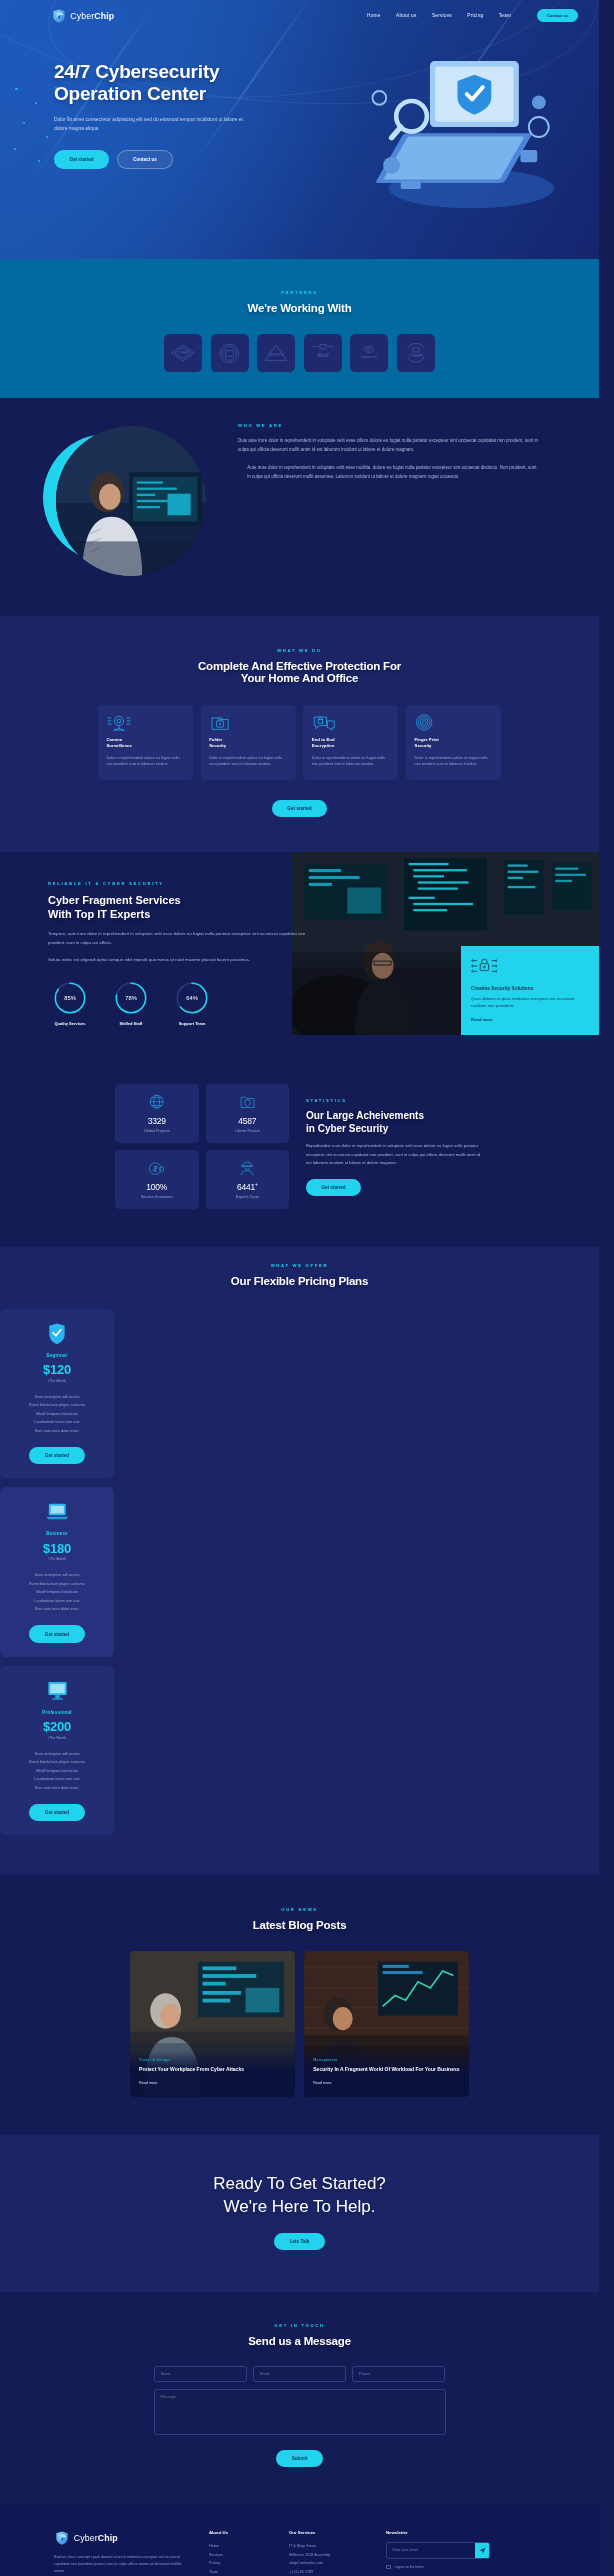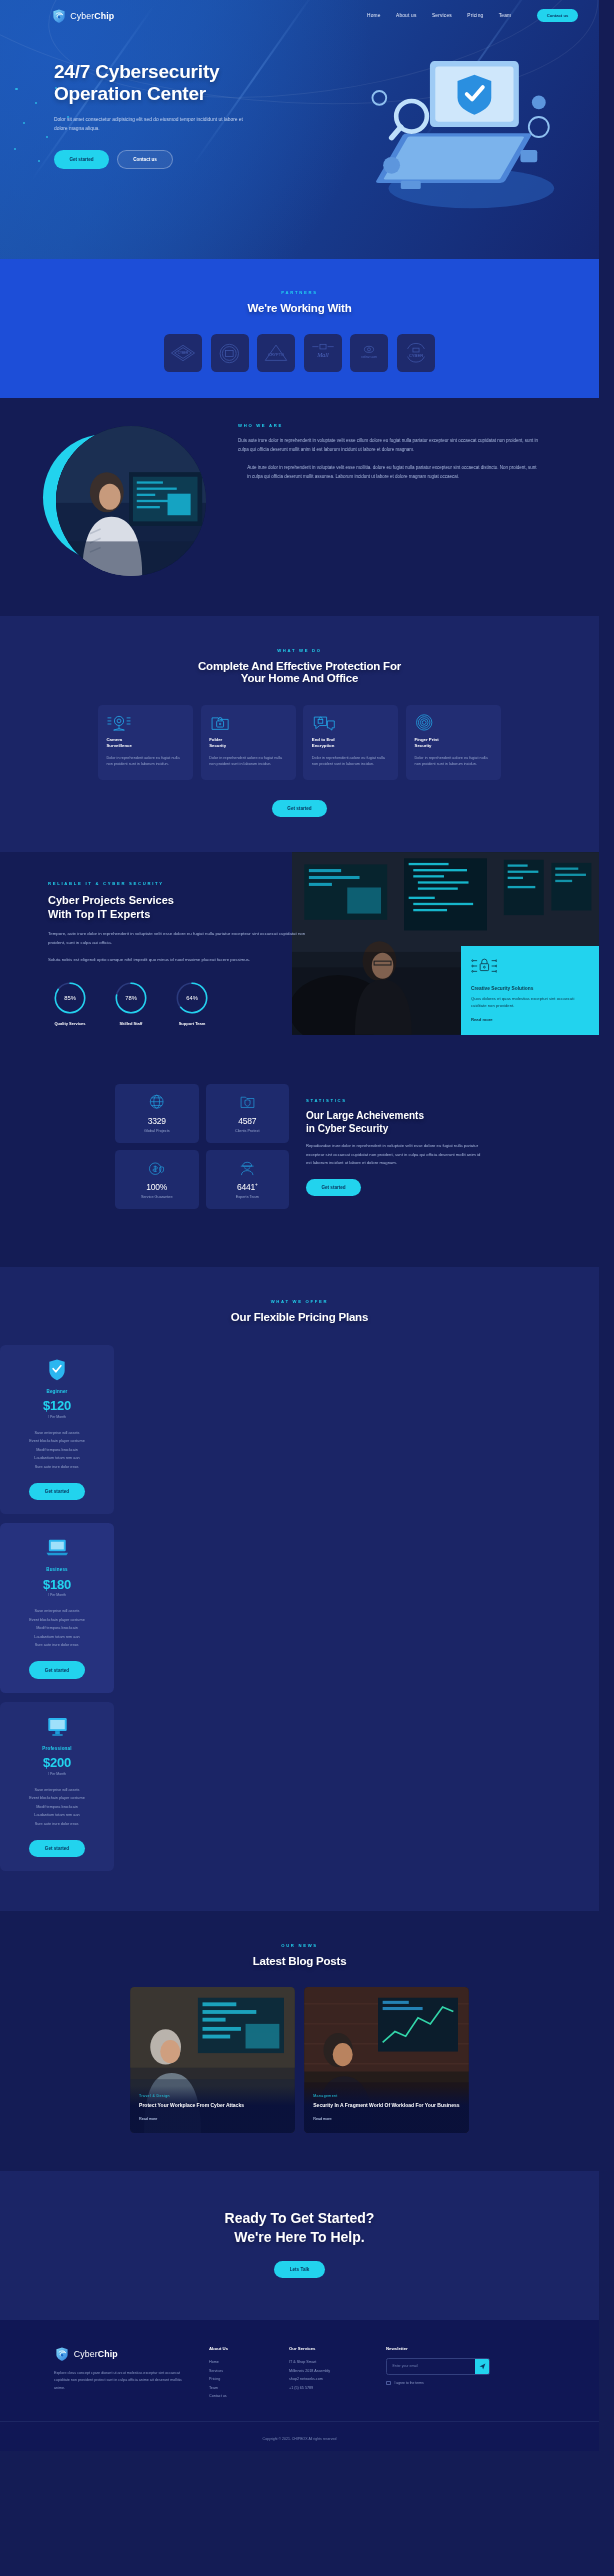--- a/index.html
+++ b/index.html
@@ -44,21 +44,21 @@
   .hero-left{width:254px;padding-left:31px;}
   .hero h1{font-size:19px;line-height:1.18;font-weight:bold;letter-spacing:-0.2px;text-shadow:0 1.5px 4.6px rgba(0,0,0,.28);}
   .hero p{margin-top:9.2px;font-size:4.9px;line-height:1.85;color:#c6d6f2;max-width:192px;}
   .hero-btns{margin-top:17px;display:flex;gap:7.7px;}
   .btn-primary{background:#22d3ee;color:#093a63;border:none;border-radius:15.4px;font-size:4.6px;font-weight:bold;padding:6.1px 15.4px;cursor:pointer;}
   .btn-ghost{background:rgba(255,255,255,.07);color:#fff;border:0.8px solid rgba(255,255,255,.3);border-radius:15.4px;font-size:4.6px;font-weight:bold;padding:6.1px 15.4px;cursor:pointer;}
 
   .hero-art{position:absolute;right:20px;top:35px;width:223px;height:184px;}
 
   
-  .partners{background:#1d4ed8;padding:31px 0 26px 0;position:relative;}
+  .partners{background:#0369a1;padding:31px 0 26px 0;position:relative;}
   .eyebrow{color:#22d3ee;font-size:4.2px;letter-spacing:1.7px;font-weight:bold;text-align:center;text-transform:uppercase;}
   .sec-title{text-align:center;font-size:11.5px;font-weight:bold;margin-top:7px;letter-spacing:-0.2px;text-shadow:0 1.5px 3.8px rgba(0,0,0,.3);}
   .logos{display:flex;gap:8.5px;justify-content:center;margin-top:20px;}
   .logo-card{width:38px;height:38px;background:#1e2a6d;border-radius:5.4px;display:flex;align-items:center;justify-content:center;}
 
   
   .whoweare{background:#141c55;padding:21.5px 0 40px 0;display:flex;position:relative;}
   .ww-img-wrap{position:relative;width:238px;padding-left:48px;}
   .ww-circle{width:150px;height:150px;border-radius:50%;overflow:hidden;position:relative;background:#0c1744;}
   .ww-accent{position:absolute;left:43px;top:14px;width:127px;height:127px;border-radius:50%;background:#22d3ee;z-index:0;}
@@ -102,21 +102,21 @@
   .stat-card .sic{height:15.4px;margin-bottom:6.1px;}
   .stat-card .num{font-size:8.5px;color:#fff;letter-spacing:-0.2px;}
   .stat-card .num sup{font-size:4.6px;}
   .stat-card .cap{font-size:3.8px;color:#93a2cc;margin-top:3.1px;}
   .stat-text{width:178px;padding-top:14px;}
   .stat-text .eyebrow{text-align:left;}
   .stat-text h2{font-size:10px;font-weight:bold;line-height:1.3;margin-top:6.1px;text-shadow:0 1.5px 3.8px rgba(0,0,0,.3);}
   .stat-text p{font-size:4.2px;line-height:1.95;color:#a9b8dd;margin-top:7.7px;}
 
   
-  .pricing{background:#1b2566;padding:32px 0 40px 0;position:relative;overflow:hidden;margin-top:20px;}
+  .pricing{background:#1b2566;padding:16px 0 40px 0;position:relative;overflow:hidden;}
   .price-cards{display:flex;gap:9.2px;justify-content:center;margin-top:21.5px;flex-direction:column;}
   .price-card{width:114px;background:#222d73;border-radius:5.4px;padding:13px 10.8px 14px 10.8px;text-align:center;}
   .price-card.mid{background:#26327e;}
   .price-card .pic{height:23px;margin-bottom:7.7px;}
   .price-card .plan{font-size:4.5px;font-weight:bold;color:#22d3ee;letter-spacing:0.2px;}
   .price-card .amt{font-size:13px;font-weight:bold;color:#22d3ee;margin-top:4.6px;letter-spacing:-0.2px;}
   .price-card .per{font-size:3.5px;color:#8fa0cc;margin-top:1.5px;}
   .price-card ul{list-style:none;margin-top:10px;}
   .price-card li{font-size:3.8px;color:#93a2cc;line-height:2.25;}
   .price-card .pbtn{margin-top:10.8px;}
@@ -125,21 +125,21 @@
   .blog{background:#141c55;padding:32px 0 38px 0;}
   .blog-cards{display:flex;gap:9.2px;justify-content:center;margin-top:20px;}
   .blog-card{width:165px;height:146px;border-radius:4.6px;overflow:hidden;position:relative;}
   .blog-card .overlay{position:absolute;left:0;right:0;bottom:0;padding:8.5px 9.2px 10px 9.2px;background:linear-gradient(transparent,rgba(8,16,60,.92) 42%);}
   .blog-card .cat{font-size:3.5px;color:#22d3ee;letter-spacing:0.4px;}
   .blog-card h4{font-size:5px;font-weight:bold;line-height:1.45;margin-top:3.8px;}
   .blog-card a{display:inline-block;margin-top:5.4px;font-size:3.7px;color:#cfe0ff;text-decoration:none;}
 
   
   .cta{background:#1b2566;padding:38px 0 42px 0;text-align:center;position:relative;overflow:hidden;}
-  .cta h2{font-size:14px;font-weight:bold;line-height:1.35;text-shadow:0 1.5px 3.8px rgba(0,0,0,.3);}
+  .cta h2{font-size:17px;font-weight:normal;line-height:1.35;text-shadow:0 1.5px 3.8px rgba(0,0,0,.3);}
 
   
   .contact{background:#141c55;padding:31px 0 37px 0;position:relative;overflow:hidden;}
   .form{width:292px;margin:18.4px auto 0 auto;}
   .frow{display:flex;gap:6.1px;}
   .fin{flex:1;background:transparent;border:0.8px solid #33407f;border-radius:2.3px;padding:5.4px 6.1px;color:#dfe8ff;font-size:3.8px;font-family:inherit;outline:none;}
   .fin::placeholder{color:#6d7db0;}
   .fta{width:100%;height:46px;margin-top:6.1px;background:transparent;border:0.8px solid #33407f;border-radius:2.3px;padding:5.4px 6.1px;color:#dfe8ff;font-size:3.8px;font-family:inherit;outline:none;resize:none;}
   .fsub{display:flex;justify-content:center;margin-top:12.3px;}
 
@@ -455,21 +455,21 @@
       <ellipse cx="118" cy="148" rx="14" ry="17" fill="#c08f70"></ellipse>
       <rect x="107" y="142" width="22" height="5" fill="none" stroke="#2b2b2b" stroke-width="1.4"></rect>
       <path d="M82 238 C82 186 96 166 118 166 C142 166 156 190 156 238 Z" fill="#191b22"></path>
       <rect x="0" y="130" width="400" height="108" fill="#0a0c12" opacity=".35"></rect>
     </svg>
   </div>
 
   <div class="rel-left">
     <div class="eyebrow left">RELIABLE IT &amp; CYBER SECURITY</div>
     <h2>
-      <span>Cyber Projects Services</span><br><span>With Top IT Experts</span>
+      <span>Cyber Fragment Services</span><br><span>With Top IT Experts</span>
     </h2>
     <p>Tempore, aute irure dolor in reprehenderit in voluptate velit esse dolore eu fugiat nulla pariatur excepteur sint occaecat cupidatat non proident, sunt in culpa aui officia.</p>
     <p>Soluta nobis est eligendi optio cumque nihil impedit quo minus id ruod maxime placeat facere possimus.</p>
     <div class="rings">
       <div class="ring-item">
         <div class="ring">
           <svg viewBox="0 0 44 44" width="34" height="34">
             <circle cx="22" cy="22" r="19" fill="none" stroke="#2b3a7d" stroke-width="2"></circle>
             <circle cx="22" cy="22" r="19" fill="none" stroke="#22d3ee" stroke-width="2" stroke-dasharray="101 119" stroke-linecap="round" transform="rotate(-90 22 22)"></circle>
           </svg>
@@ -716,20 +716,35 @@
 
 <section class="cta">
   <h2>
     <span>Ready To Get Started?</span><br><span>We're Here To Help.</span>
   </h2>
   <div style="margin-top:14px;display:flex;justify-content:center;">
     <button class="btn-primary">Lets Talk</button>
   </div>
 </section>
 
+<section class="contact">
+  <div class="eyebrow">GET IN TOUCH</div>
+  <h2 class="sec-title">Send us a Message</h2>
+  <form class="form">
+    <div class="frow">
+      <input class="fin" placeholder="Name" style="">
+      <input class="fin" placeholder="Email" style="">
+      <input class="fin" placeholder="Phone" style="">
+    </div>
+    <textarea class="fta" placeholder="Message" style=""></textarea>
+    <div class="fsub">
+      <button class="btn-primary">Submit</button>
+    </div>
+  </form>
+</section>
 
 <footer class="footer">
   <div class="fcols">
     <div class="fc1">
       <div class="brand">
         <svg class="logo" viewBox="0 0 40 40">
           <defs>
                 <linearGradient id="lg2" x1="0" y1="0" x2="1" y2="1">
             <stop offset="0%" stop-color="#7fd8f7"></stop>
                   <stop offset="100%" stop-color="#2f7fe0"></stop>

